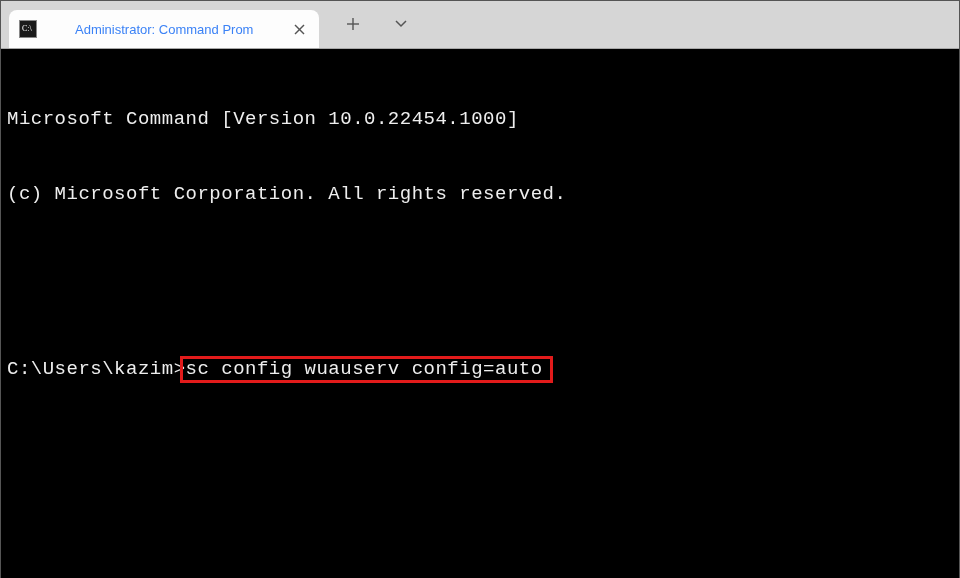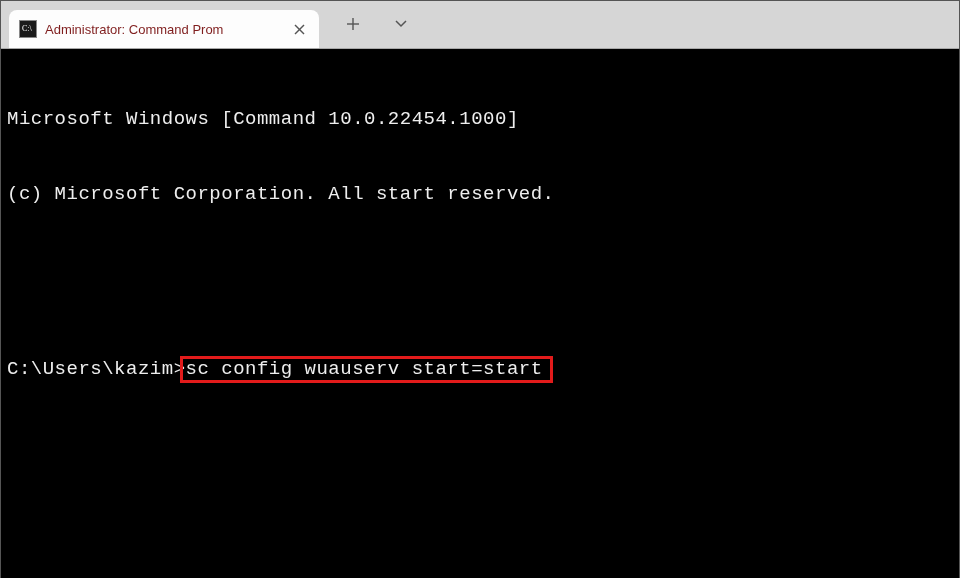--- a/index.html
+++ b/index.html
@@ -42,24 +42,25 @@
     .tab-icon {
       width: 18px;
       height: 18px;
       flex-shrink: 0;
       display: flex;
       align-items: center;
       justify-content: center;
     }
     .tab-title {
       font-size: 13px;
-      color: #7f1d1d;
+      color: #3b82f6;
       white-space: nowrap;
       overflow: hidden;
       flex: 1;
+      margin-left: 30px;
     }
     .tab-close {
       width: 20px;
       height: 20px;
       display: flex;
       align-items: center;
       justify-content: center;
       color: #555;
       font-size: 14px;
       border-radius: 3px;
@@ -143,25 +144,25 @@
       </span>
       <span class="tabbar-btn">
         <svg width="14" height="10" viewBox="0 0 14 10">
           <polyline points="2,2 7,7 12,2" stroke="#555" stroke-width="1.5" fill="none"></polyline>
         </svg>
       </span>
     </div>
   </div>
 
   <div class="terminal">
-    <span class="tline">Microsoft Windows [Command 10.0.22454.1000]</span>
-    <span class="tline">(c) Microsoft Corporation. All start reserved.</span>
+    <span class="tline">Microsoft Command [Version 10.0.22454.1000]</span>
+    <span class="tline">(c) Microsoft Corporation. All rights reserved.</span>
     <div class="spacer"></div>
 
-    <span class="tline"><span class="prompt">C:\Users\kazim&gt;</span><span class="cmd hl">sc config wuauserv start=start</span></span>
+    <span class="tline"><span class="prompt">C:\Users\kazim&gt;</span><span class="cmd hl">sc config wuauserv config=auto</span></span>
     <div class="spacer"></div>
 
     
     
     
 
     
     
     
 

